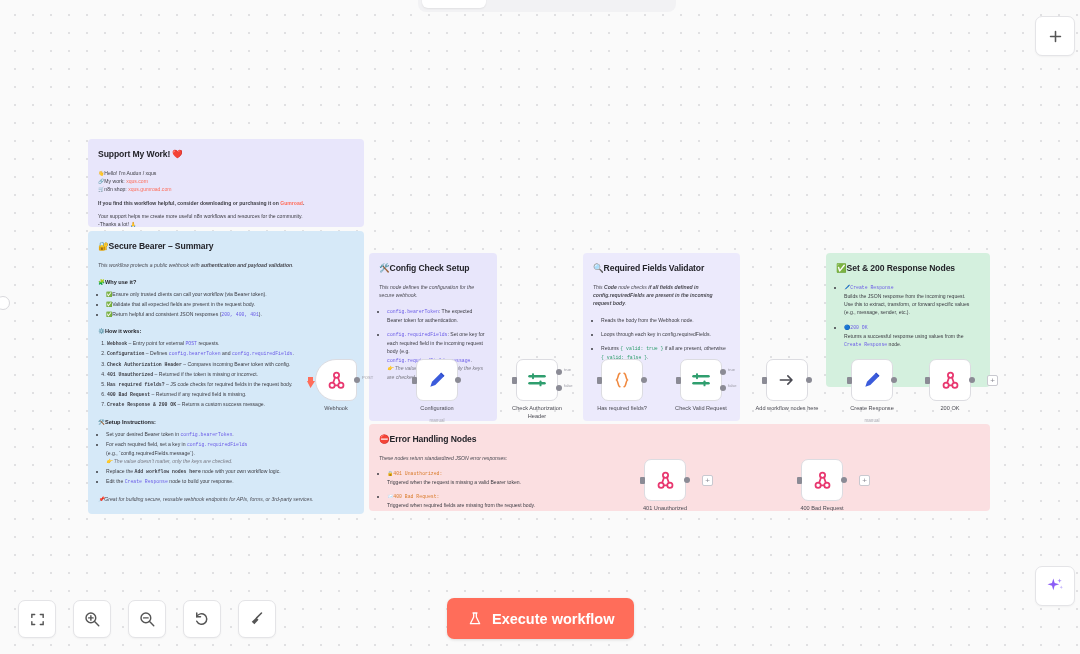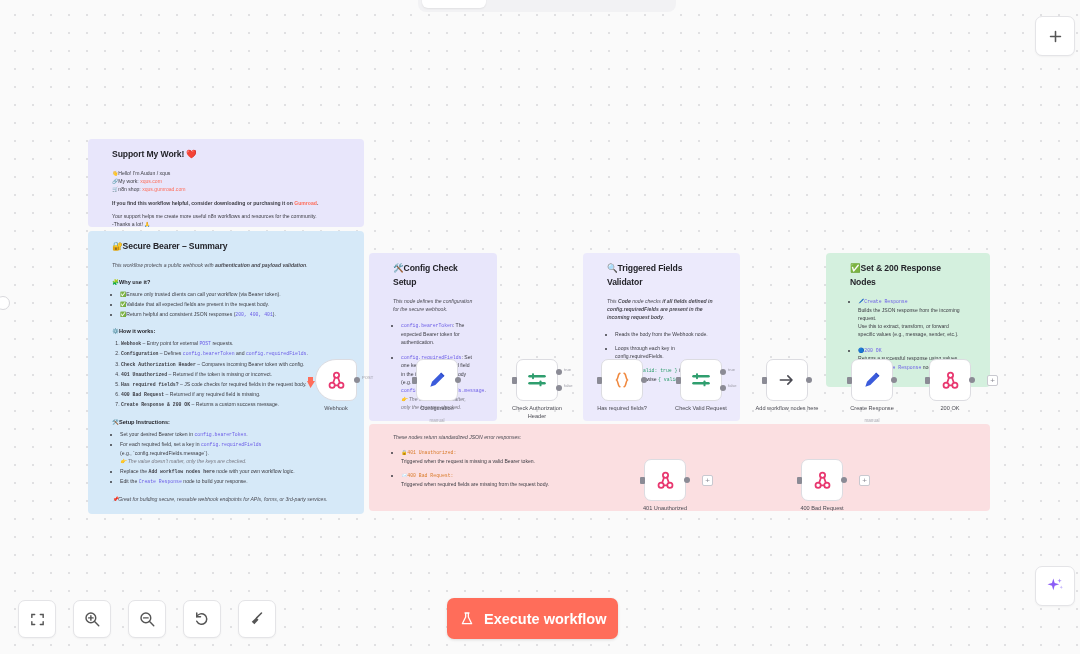--- a/index.html
+++ b/index.html
@@ -54,21 +54,21 @@
   #add-node-btn { right: 5px; top: 16px; width: 40px; height: 40px; }
   #ai-btn      { right: 5px; top: 566px; width: 40px; height: 40px; }
 
   
   #toolbar { position: absolute; left: 18px; bottom: 16px; display: flex; gap: 17px; z-index: 35; }
   #toolbar .fbtn { position: relative; width: 38px; height: 38px; }
 
   
   #execute-btn {
     position: absolute; left: 447px; bottom: 15px;
-    height: 41px; padding: 0 12px;
+    height: 41px; padding: 0 20px;
     background: #ff6d5a; color: #fff;
     border: none; border-radius: 7px;
     display: flex; align-items: center; gap: 9px;
     font-size: 14.5px; font-weight: 600;
     font-family: "Liberation Sans", sans-serif;
     cursor: pointer;
     box-shadow: 0 1px 3px rgba(0,0,0,.12);
     z-index: 35;
   }
 
@@ -77,21 +77,21 @@
     position: absolute; left: -4px; top: 296px;
     width: 14px; height: 14px;
     border: 1px solid #d8d8dc; border-radius: 50%;
     background: #fff; z-index: 30;
   }
 
   
   .sticky {
     position: absolute;
     border-radius: 4px;
-    padding: 9px 24px;
+    padding: 9px 10px;
     overflow: hidden;
     font-size: 5.1px;
     line-height: 1.62;
     color: #3b3b42;
   }
   .sticky h3 {
     font-size: 8.6px; font-weight: 700; color: #24242a;
     margin-bottom: 7px; letter-spacing: -.1px;
   }
   .sticky .it { font-style: italic; color: #4a4a52; }
@@ -262,21 +262,21 @@
       <li>
         <span class="code">config.requiredFields</span>: Set one key for each required field in the incoming request body (e.g.
         <span class="code">config.requiredFields.message</span>.<br>
         <span class="sub">👉 The value doesn't matter, only the keys are checked.</span>
       </li>
     </ul>
   </div>
 
   <div class="sticky" id="note-required">
     <h3>
-      🔍<span>Triggered Fields Validator</span>
+      🔍<span>Required Fields Validator</span>
     </h3>
     <div class="it">
       This <span class="b">Code</span> node checks <span class="b">if all fields defined in config.requiredFields are present in the incoming request body</span>.
     </div>
     <ul style="margin-top:8px">
       <li style="margin-bottom:6px">Reads the body from the Webhook node.</li>
       <li style="margin-bottom:6px">Loops through each key in config.requiredFields.</li>
       <li>
         Returns <span class="codeg">{ valid: true }</span> if all are present, otherwise <span class="codeg">{ valid: false }</span>.
       </li>
@@ -294,20 +294,23 @@
         <span>Use this to extract, transform, or forward specific values (e.g., message, sender, etc.).</span>
       </li>
       <li>
         🔵<span class="code">200 OK</span><br>
         Returns a successful response using values from the <span class="code">Create Response</span> node.
       </li>
     </ul>
   </div>
 
   <div class="sticky" id="note-error">
+    <h3>
+      ⛔<span>Error Handling Nodes</span>
+    </h3>
     <div class="it">These nodes return standardized JSON error responses:</div>
     <ul style="margin-top:7px;max-width:290px">
       <li style="margin-bottom:6px">
         🔒<span class="codeo">401 Unauthorized:</span><br>
         <span>Triggered when the request is missing a valid Bearer token.</span>
       </li>
       <li>
         📨<span class="codeo">400 Bad Request:</span><br>
         <span>Triggered when required fields are missing from the request body.</span>
       </li>

